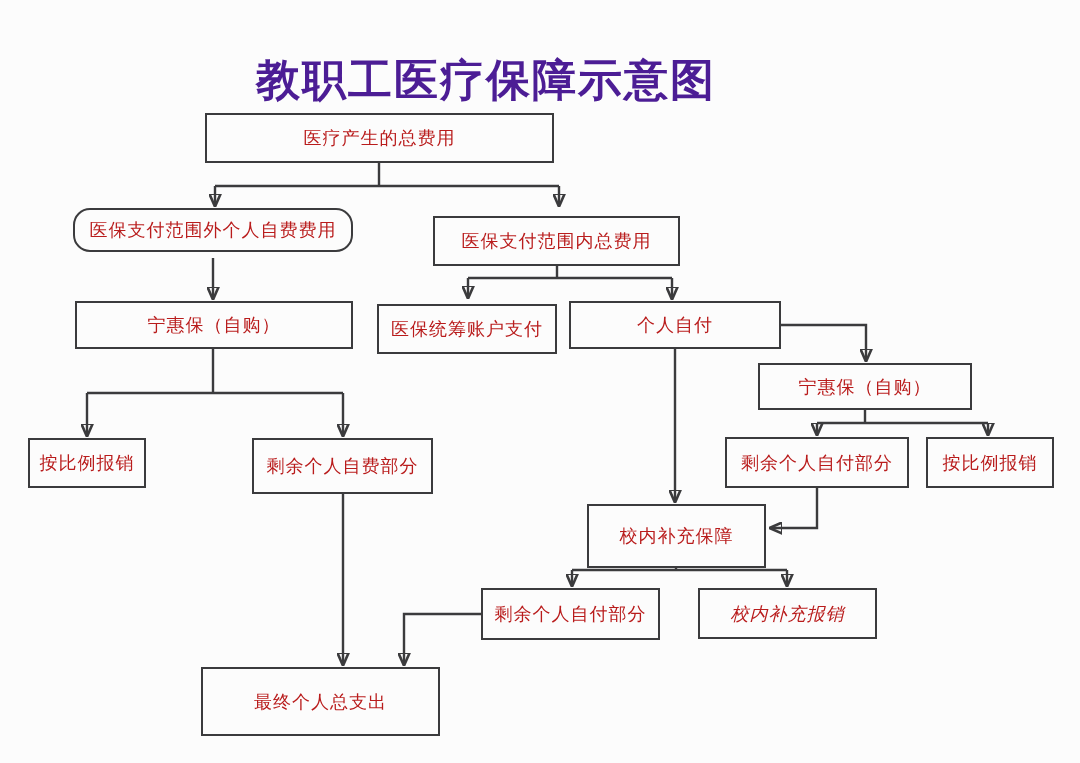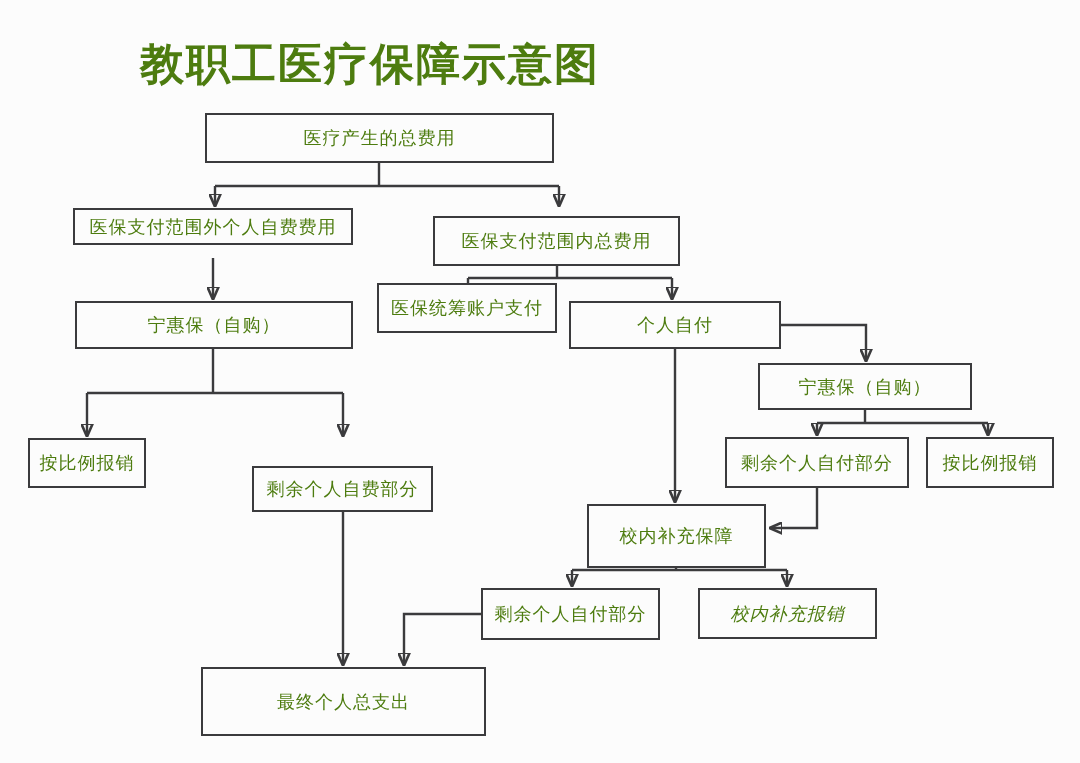--- a/index.html
+++ b/index.html
@@ -3,46 +3,46 @@
 <meta charset="utf-8">
 <style>
   html,body{margin:0;padding:0;background:#ffffff;}
   .stage{
     position:relative;width:1080px;height:763px;
     background:#fcfcfc;overflow:hidden;
     font-family:"Liberation Sans",sans-serif;
   }
   .title{
     position:absolute;left:140px;top:33px;width:660px;height:62px;
-    font-size:44px;line-height:62px;font-weight:900;
-    color:#4d7c0f;letter-spacing:2px;margin:0;
+    text-align:center;font-size:44px;line-height:62px;font-weight:900;
+    color:#4c1d95;letter-spacing:2px;margin:16px;
   }
   .node{
     position:absolute;box-sizing:border-box;
     border:2px solid #3b3b3d;background:#fcfcfc;
     display:flex;align-items:center;justify-content:center;
-    font-size:18px;letter-spacing:1px;color:#4d7c0f;
+    font-size:18px;letter-spacing:1px;color:#b91c1c;
     white-space:nowrap;
   }
   
   .n-total-cost              {left:205px;top:113px;width:349px;height:50px;}
-  .n-outside-scope           {left:73px; top:208px;width:280px;height:37px;}
+  .n-outside-scope           {left:73px; top:208px;width:280px;height:44px;border-radius:17px;}
   .n-inside-scope            {left:433px;top:208px;width:247px;height:50px;margin-top:8px;}
   .n-ninghuibao-left         {left:75px; top:301px;width:278px;height:48px;}
-  .n-pooled-account          {left:377px;top:283px;width:180px;height:50px;}
+  .n-pooled-account          {left:377px;top:304px;width:180px;height:50px;}
   .n-self-pay                {left:569px;top:301px;width:212px;height:48px;}
   .n-ninghuibao-right        {left:758px;top:363px;width:214px;height:47px;}
   .n-prorata-left            {left:28px; top:438px;width:118px;height:50px;}
-  .n-remaining-self-funded   {left:252px;top:438px;width:181px;height:46px;margin-top:28px;}
+  .n-remaining-self-funded   {left:252px;top:438px;width:181px;height:56px;}
   .n-remaining-self-pay-right{left:725px;top:437px;width:184px;height:51px;}
   .n-prorata-right           {left:926px;top:437px;width:128px;height:51px;}
   .n-school-supplement       {left:587px;top:504px;width:179px;height:64px;}
   .n-remaining-self-pay-bottom{left:481px;top:588px;width:179px;height:52px;}
   .n-school-reimburse        {left:698px;top:588px;width:179px;height:51px;font-style:italic;}
-  .n-final-total             {left:201px;top:667px;width:285px;height:69px;text-align:center;}
+  .n-final-total             {left:201px;top:667px;width:239px;height:69px;text-align:center;}
   .edges{position:absolute;left:0;top:0;width:1080px;height:763px;}
   .edges path{stroke:#3b3b3d;stroke-width:2.4;fill:none;}
 </style>
 </head>
 <body>
 
 <div class="stage">
 
   <h1 class="title">教职工医疗保障示意图</h1>
 

